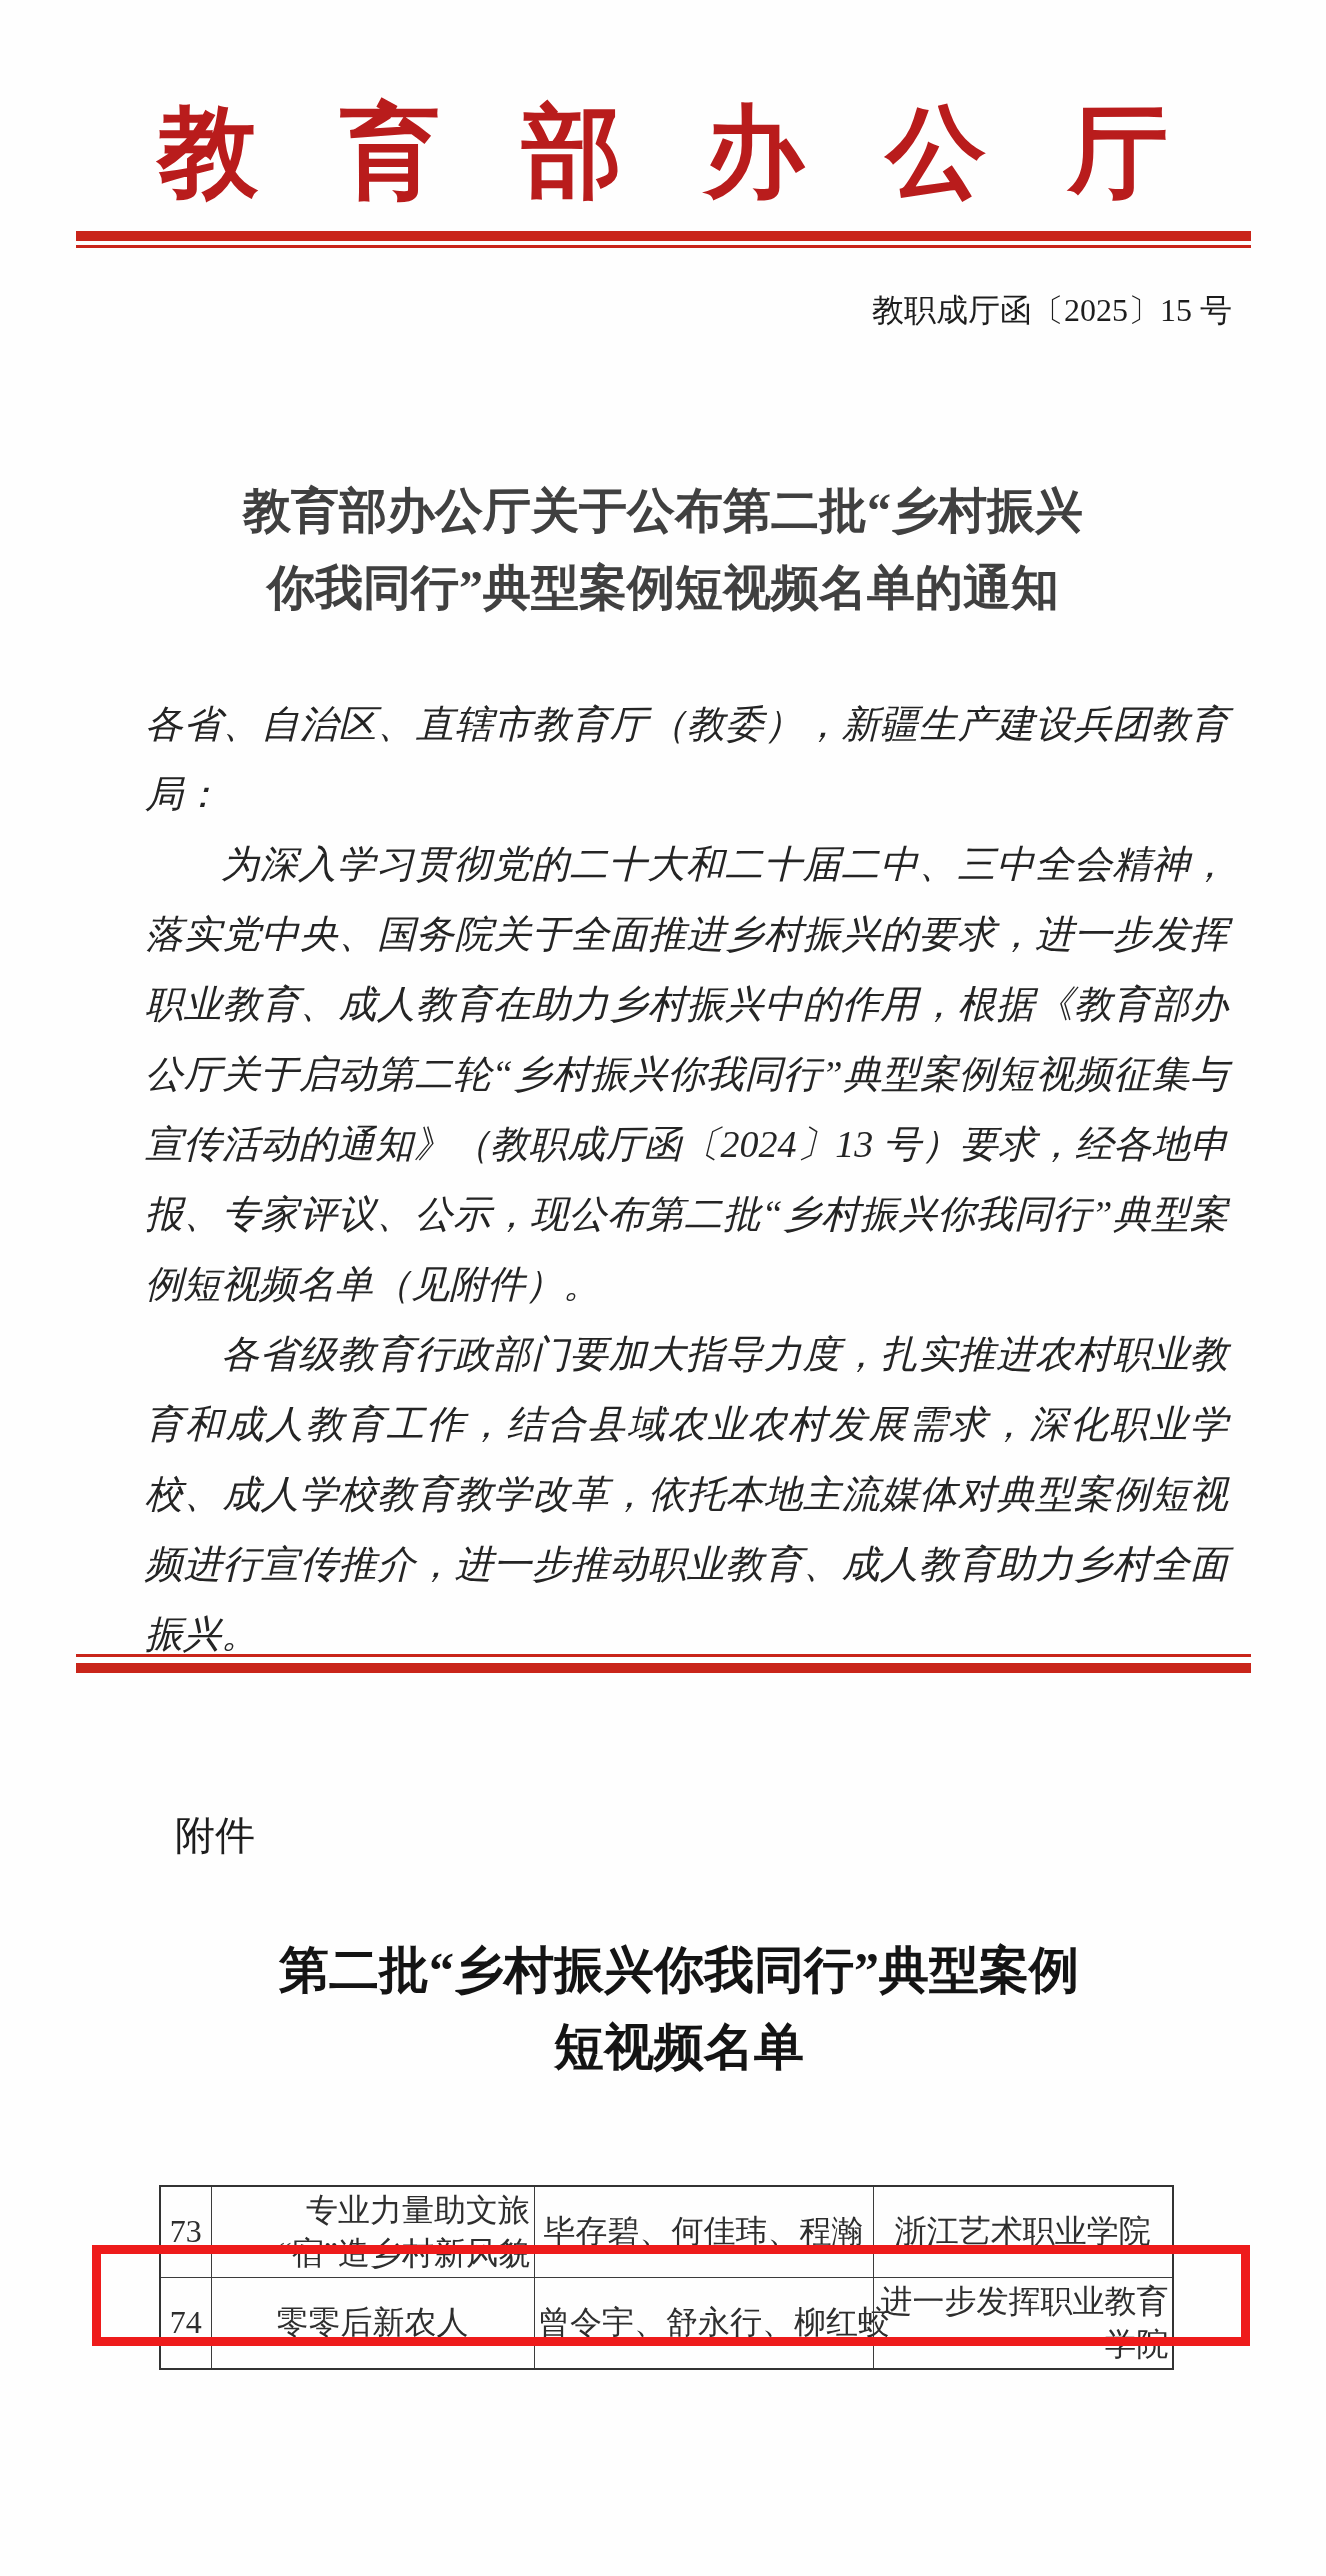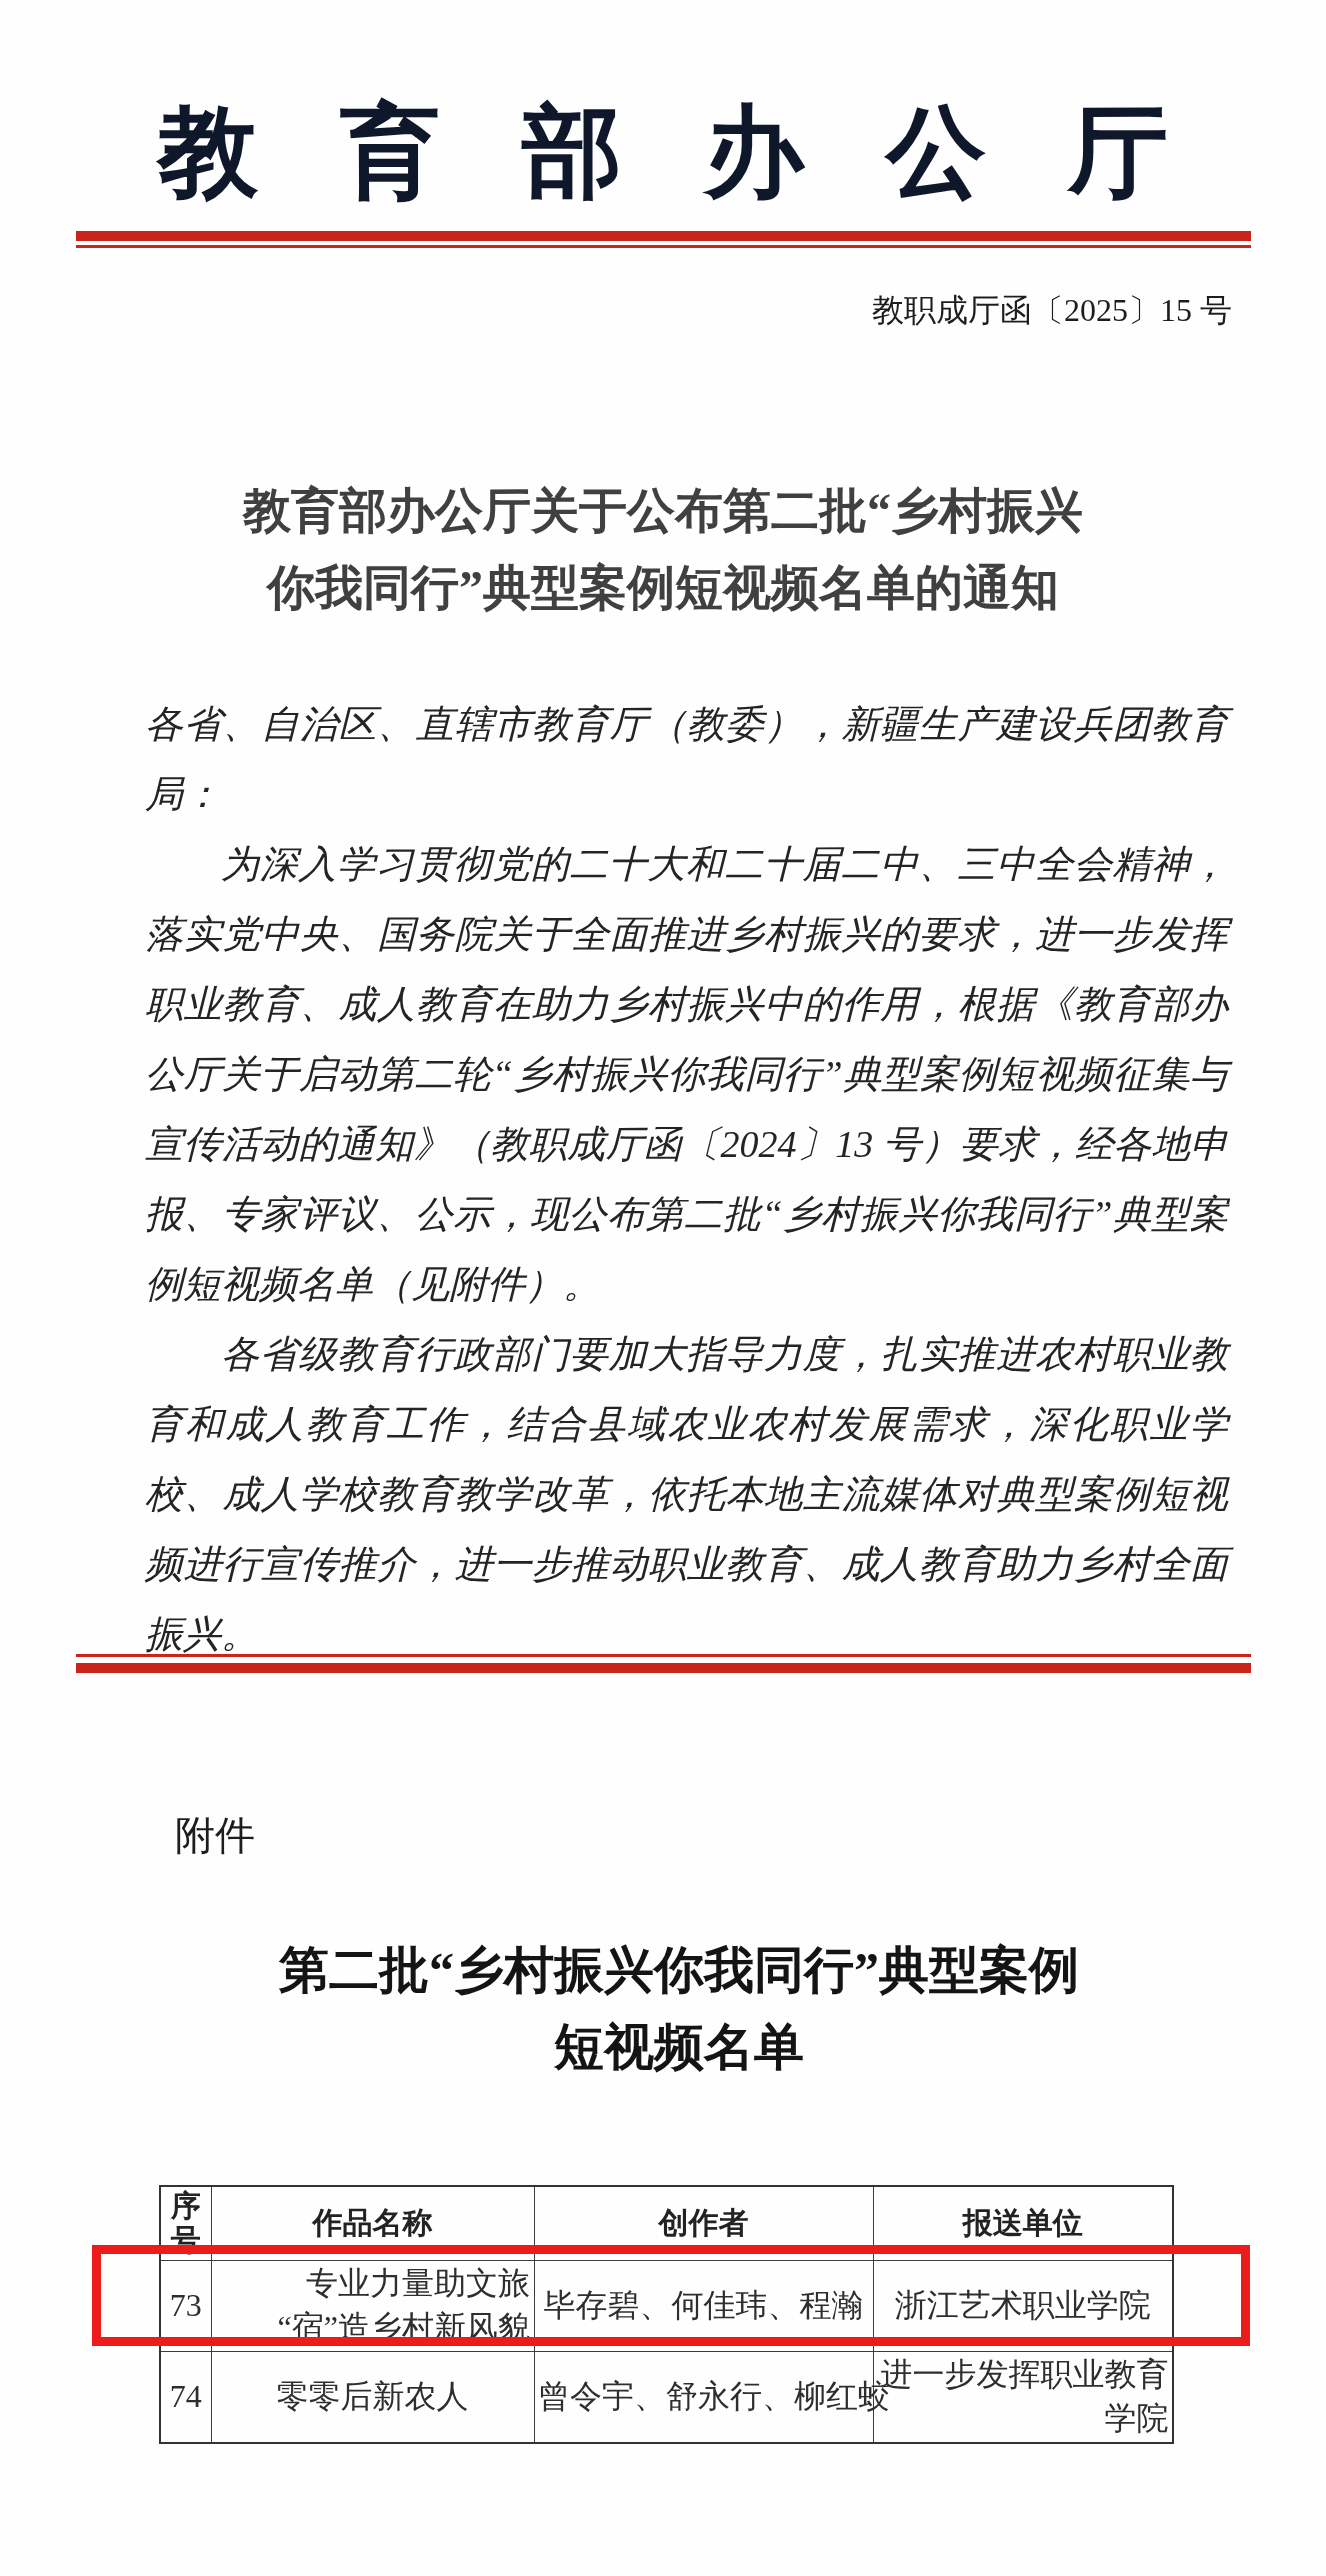--- a/index.html
+++ b/index.html
@@ -14,21 +14,21 @@
     width:1326px;height:2576px;
     background:#fefefe;
     overflow:hidden;
   }
   
   .agency-title{
     position:absolute;top:97px;left:0;width:1326px;
     text-align:center;
     font-size:100px;line-height:112px;
     font-weight:bold;
-    color:#0f172a;
+    color:#b91c1c;
     letter-spacing:82px;
     padding-left:82px;
     box-sizing:border-box;
     white-space:nowrap;
   }
   .rule{position:absolute;left:76px;width:1175px;}
   .rule-top-thick{top:231px;height:9.8px;background:#c9251a;}
   .rule-top-thin{top:245px;height:2.7px;background:#c9251a;}
   .doc-number{
     position:absolute;top:288px;right:94px;
@@ -144,26 +144,20 @@
   </div>
 
   <table class="results">
     <colgroup>
       <col class="c-no">
         <col class="c-title">
         <col class="c-creators">
         <col class="c-unit">
     </colgroup>
     <tbody>
-        <tr class="hdr">
-      <th>序号</th>
-      <th>作品名称</th>
-      <th>创作者</th>
-      <th>报送单位</th>
-    </tr>
     <tr class="r73">
       <td>73</td>
       <td>
         <span class="cell-line">专业力量助文旅</span>
         <span class="cell-line">“宿”造乡村新风貌</span>
       </td>
       <td class="nowrap">毕存碧、何佳玮、程瀚</td>
       <td class="nowrap">浙江艺术职业学院</td>
     </tr>
     <tr class="r74">

